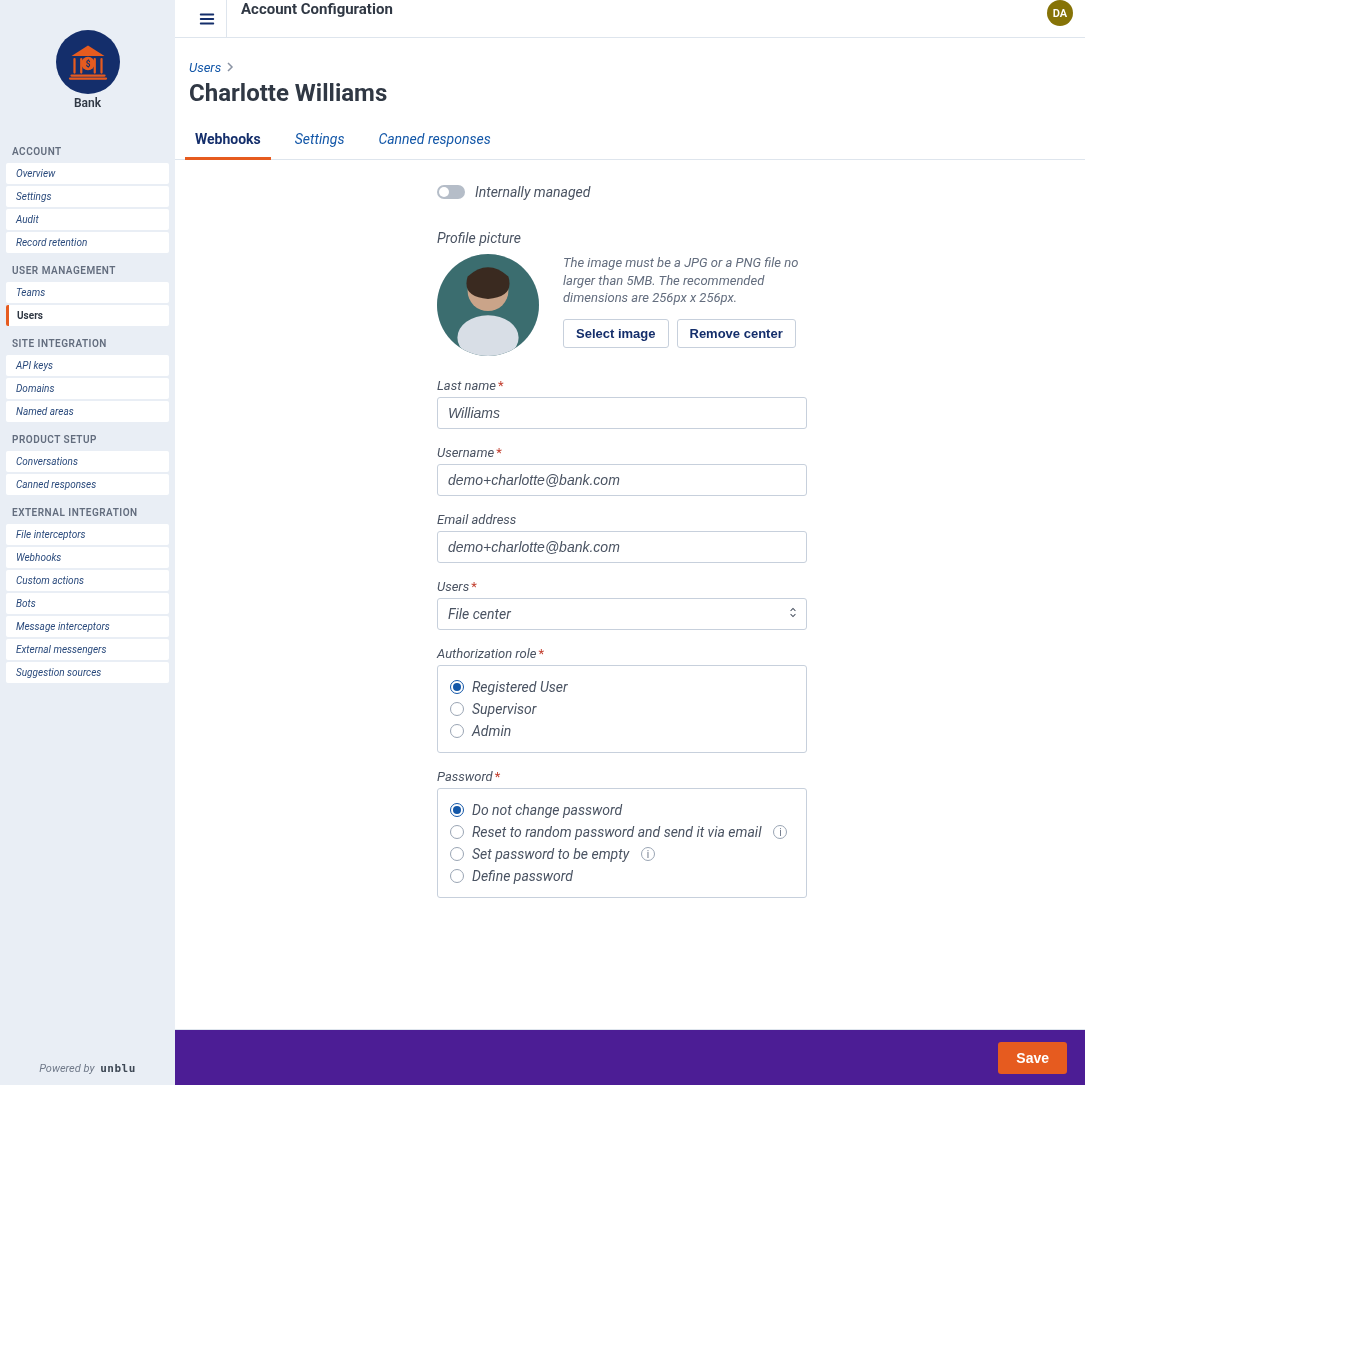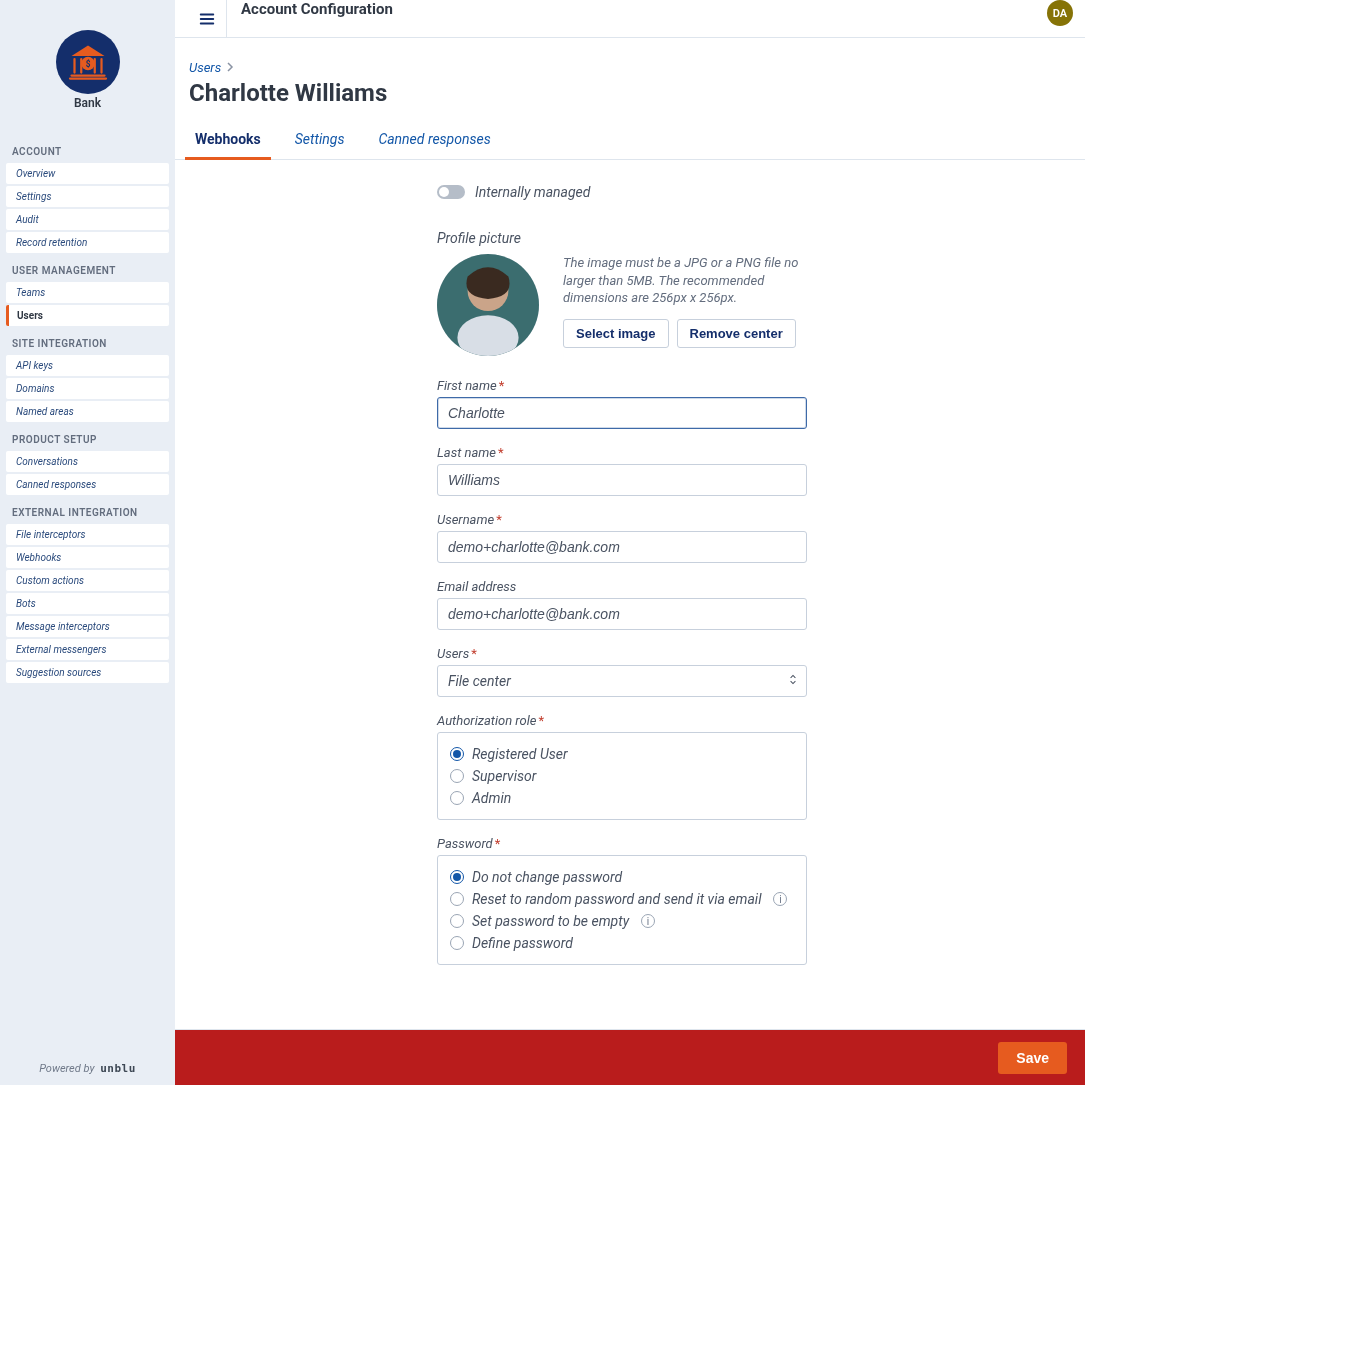--- a/index.html
+++ b/index.html
@@ -332,21 +332,21 @@
   
   .footer {
     position: absolute;
     left: var(--sidebar-w); right: 0; bottom: 0;
     height: var(--footer-h);
     border-top: 1px solid var(--rule);
     display: flex;
     align-items: center;
     justify-content: flex-end;
     padding: 0 18px;
-    background: #b91c1c;
+    background: #4c1d95;
   }
   .btn-primary {
     background: var(--orange);
     border: none;
     color: #fff;
     font-weight: 600;
     padding: 8px 18px;
     border-radius: 3px;
     font-size: 14px;
     cursor: pointer;
@@ -460,26 +460,20 @@
       </div>
       <div>
         <div class="profile-text">The image must be a JPG or a PNG file no larger than 5MB. The recommended dimensions are 256px x 256px.</div>
         <div class="profile-buttons">
           <button class="btn">Select image</button>
           <button class="btn">Remove center</button>
         </div>
       </div>
     </div>
 
-    <div class="field">
-      <label>
-        <span>First name</span><span class="req">*</span>
-      </label>
-      <input type="text" class="focused" value="Charlotte" style="">
-    </div>
 
     <div class="field">
       <label>
         <span>Last name</span><span class="req">*</span>
       </label>
       <input type="text" value="Williams" style="">
     </div>
 
     <div class="field">
       <label>

